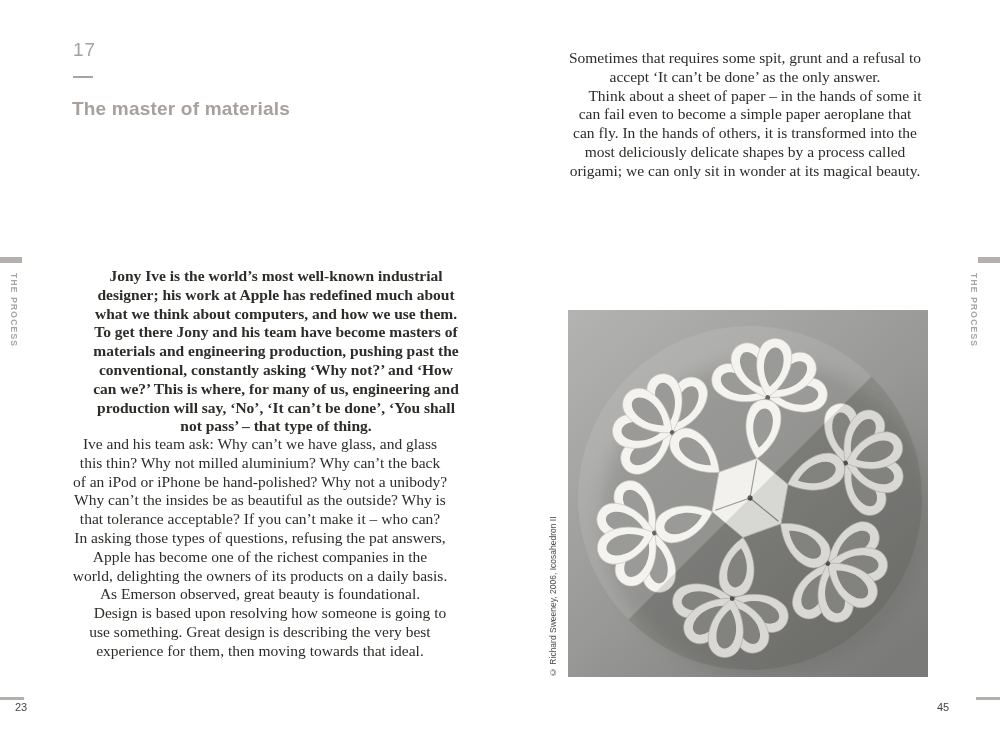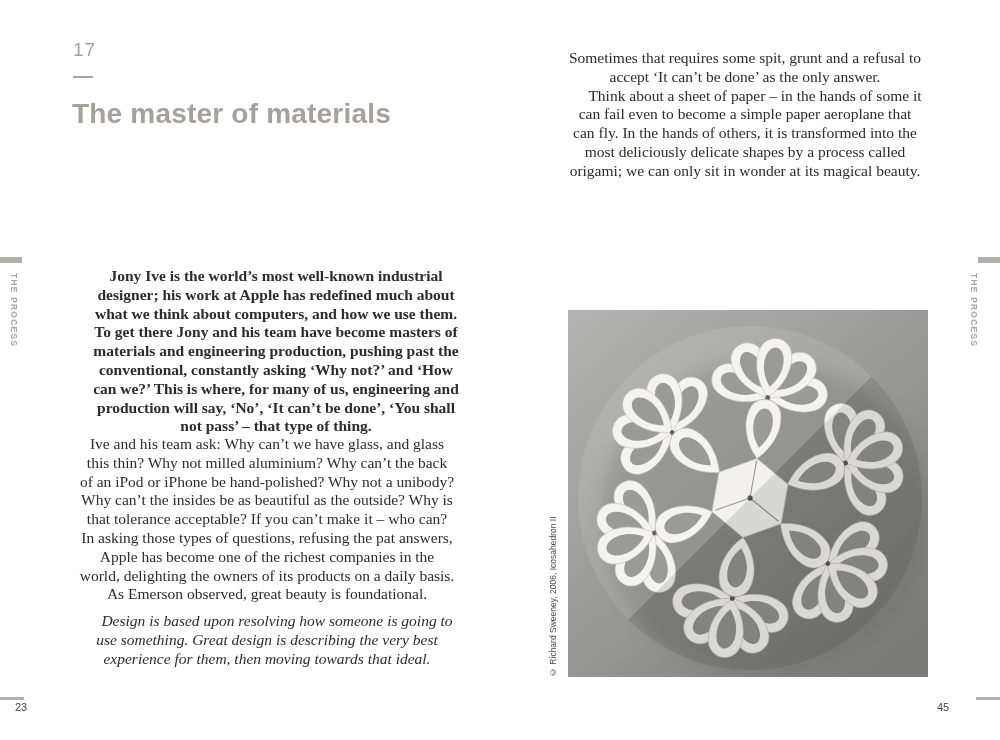--- a/index.html
+++ b/index.html
@@ -31,32 +31,32 @@
   .page-number.right{left:937px;}
 
   
   .chapter-num{
     position:absolute;left:73px;top:39px;
     font-family:"Liberation Sans", sans-serif;font-size:19px;letter-spacing:1px;color:#a7a19b;
   }
   .chapter-num-rule{position:absolute;left:73px;top:76px;width:20px;height:2px;background:#aaa49e;}
   .chapter-title{
     position:absolute;left:72px;top:98px;margin:0;
-    font-family:"Liberation Sans", sans-serif;font-size:28px;font-weight:bold;
+    font-family:"Liberation Sans", sans-serif;font-size:19px;font-weight:bold;
     letter-spacing:0.2px;color:#a7a19b;
   }
   .text-col{font-size:15.5px;line-height:18.8px;text-align:center;}
   .text-col p{margin:0;}
   .text-col p.indent{text-indent:20px;}
   .lead{
     position:absolute;left:72px;top:249px;width:372px;
     font-weight:bold;font-size:15.5px;line-height:18.8px;margin:18px;
   }
-  .body-left{position:absolute;left:79px;top:435px;width:376px;}
-  .body-left p + p{margin-top:8px;font-style:italic;}
+  .body-left{position:absolute;left:72px;top:435px;width:376px;}
+  .body-left p + p{margin-top:0;}
 
   
   .body-right{position:absolute;left:567px;top:49px;width:356px;}
 
   .photo{
     position:absolute;left:568px;top:310px;width:360px;height:367px;margin:0;
   }
   .photo svg{display:block;}
   .photo-caption{
     position:absolute;left:548px;top:515px;width:13px;height:162px;

